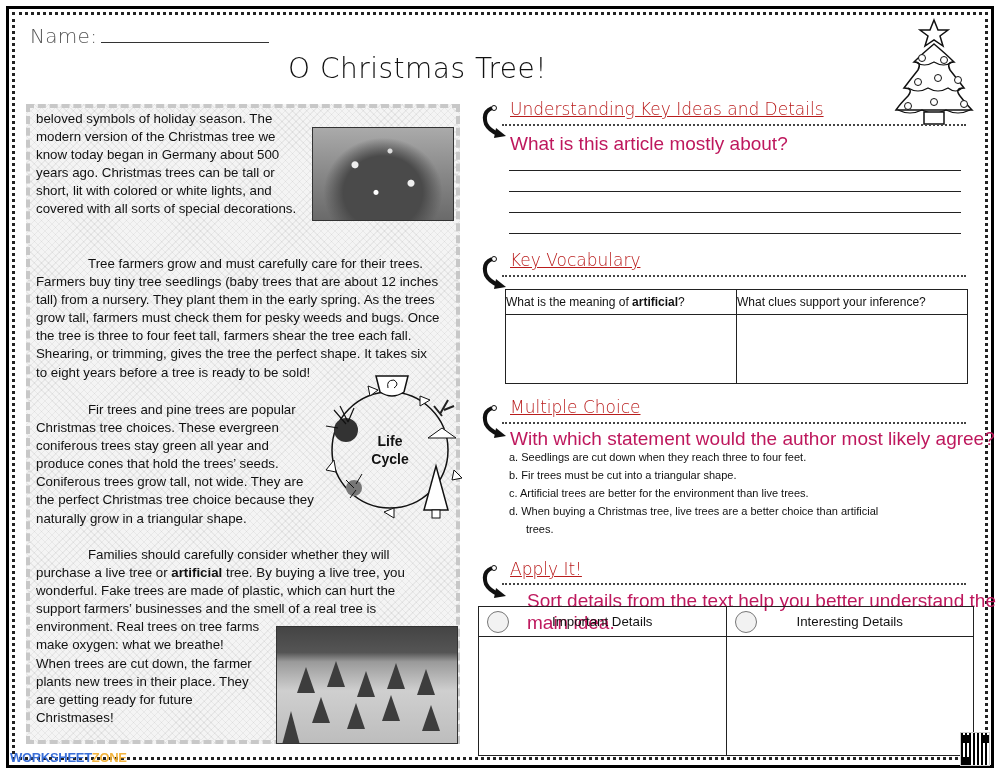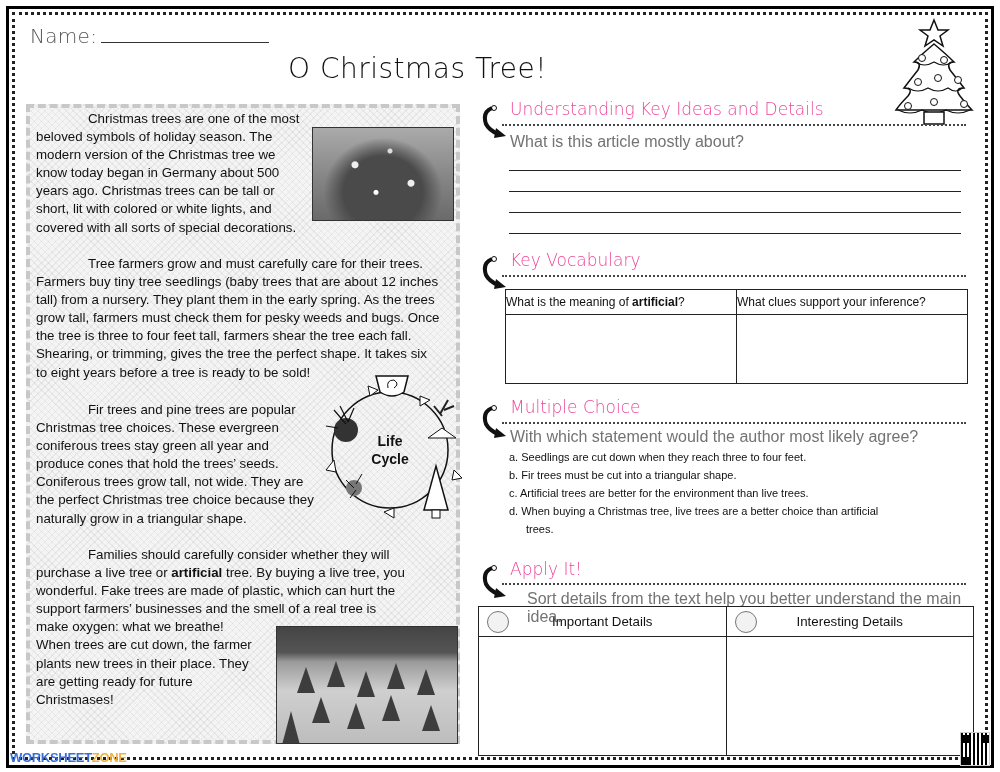--- a/index.html
+++ b/index.html
@@ -39,24 +39,24 @@
   .photo-farm { position: absolute; left: 246px; top: 518px; width: 182px; height: 118px; border: 1px solid #333;
     background:
       linear-gradient(180deg, #444 0%, #555 22%, #9a9a9a 30%, #cfcfcf 55%, #bdbdbd 100%);
     overflow: hidden;
   }
   .photo-farm .pine { position: absolute; width: 0; height: 0; border-left: 9px solid transparent; border-right: 9px solid transparent; border-bottom: 26px solid #3d3d3d; }
 
   .life-cycle { position: absolute; left: 286px; top: 262px; width: 148px; height: 150px; }
 
   
-  .section-head { position: absolute; left: 510px; font-family: "DejaVu Sans", sans-serif; font-size: 17px; font-weight: 300; color: #ec4899; }
+  .section-head { position: absolute; left: 510px; font-family: "DejaVu Sans", sans-serif; font-size: 17px; font-weight: 300; color: #b91c1c; text-decoration: underline; }
   .dotline { position: absolute; left: 502px; width: 464px; border-bottom: 2px dotted #444; }
   .swirl { position: absolute; left: 480px; width: 30px; height: 38px; }
-  .q-text { position: absolute; left: 510px; font-size: 16px; color: #737373; }
+  .q-text { position: absolute; left: 510px; font-size: 19px; color: #be185d; }
   .answer-line { position: absolute; left: 509px; width: 452px; border-bottom: 1.5px solid #222; }
 
   .vocab-table { position: absolute; left: 505px; top: 289px; width: 463px; height: 95px; border: 1.5px solid #222; border-collapse: collapse; }
   .vocab-table td { border: 1.5px solid #222; font-size: 12px; text-align: left; vertical-align: middle; }
   .vocab-table tr.hdr td { height: 25px; }
 
   .mc-opt { position: absolute; left: 509px; font-size: 11px; color: #111; line-height: 18px; }
 
   .apply-table { position: absolute; left: 478px; top: 606px; width: 496px; height: 150px; border: 1.5px solid #222; border-collapse: collapse; }
   .apply-table td { border: 1.5px solid #222; font-size: 13.3px; vertical-align: middle; }
@@ -99,21 +99,20 @@
     <circle cx="46" cy="60" r="3.5" fill="#fff" stroke="#111"></circle>
     <circle cx="66" cy="62" r="3.5" fill="#fff" stroke="#111"></circle>
   <circle cx="16" cy="88" r="3.5" fill="#fff" stroke="#111"></circle>
     <circle cx="42" cy="84" r="3.5" fill="#fff" stroke="#111"></circle>
     <circle cx="72" cy="86" r="3.5" fill="#fff" stroke="#111"></circle>
   <rect x="32" y="94" width="20" height="12" fill="#fff" stroke="#111" stroke-width="1.5"></rect>
 </svg>
 
 <div class="article">
   <div class="para" style="top:2px;">
-    <div><span class="indent"></span><span>Christmas trees are one of the most</span></div>
     <div>beloved symbols of holiday season. The</div>
     <div>modern version of the Christmas tree we</div>
     <div>know today began in Germany about 500</div>
     <div>years ago. Christmas trees can be tall or</div>
     <div>short, lit with colored or white lights, and</div>
     <div>covered with all sorts of special decorations.</div>
   </div>
   <div class="photo-tree"></div>
 
   <div class="para" style="top:147px;">
@@ -155,20 +154,21 @@
     <polygon points="138,100 146,108 136,110" fill="#fff" stroke="#111"></polygon>
     <polygon points="68,142 78,138 78,148" fill="#fff" stroke="#111"></polygon>
     <polygon points="10,100 18,90 20,102" fill="#fff" stroke="#111"></polygon>
   </svg>
 
   <div class="para" style="top:438px;">
     <div><span class="indent"></span><span>Families should carefully consider whether they will</span></div>
     <div><span>purchase a live tree or </span><b>artificial</b><span> tree. By buying a live tree, you</span></div>
     <div>wonderful. Fake trees are made of plastic, which can hurt the</div>
     <div>support farmers’ businesses and the smell of a real tree is</div>
+    <div>environment. Real trees on tree farms</div>
     <div>make oxygen: what we breathe!</div>
     <div>When trees are cut down, the farmer</div>
     <div>plants new trees in their place. They</div>
     <div>are getting ready for future</div>
     <div>Christmases!</div>
   </div>
 
   <div class="photo-farm">
     <div class="pine" style="left:20px; top:40px;"></div>
     <div class="pine" style="left:50px; top:34px;"></div>

